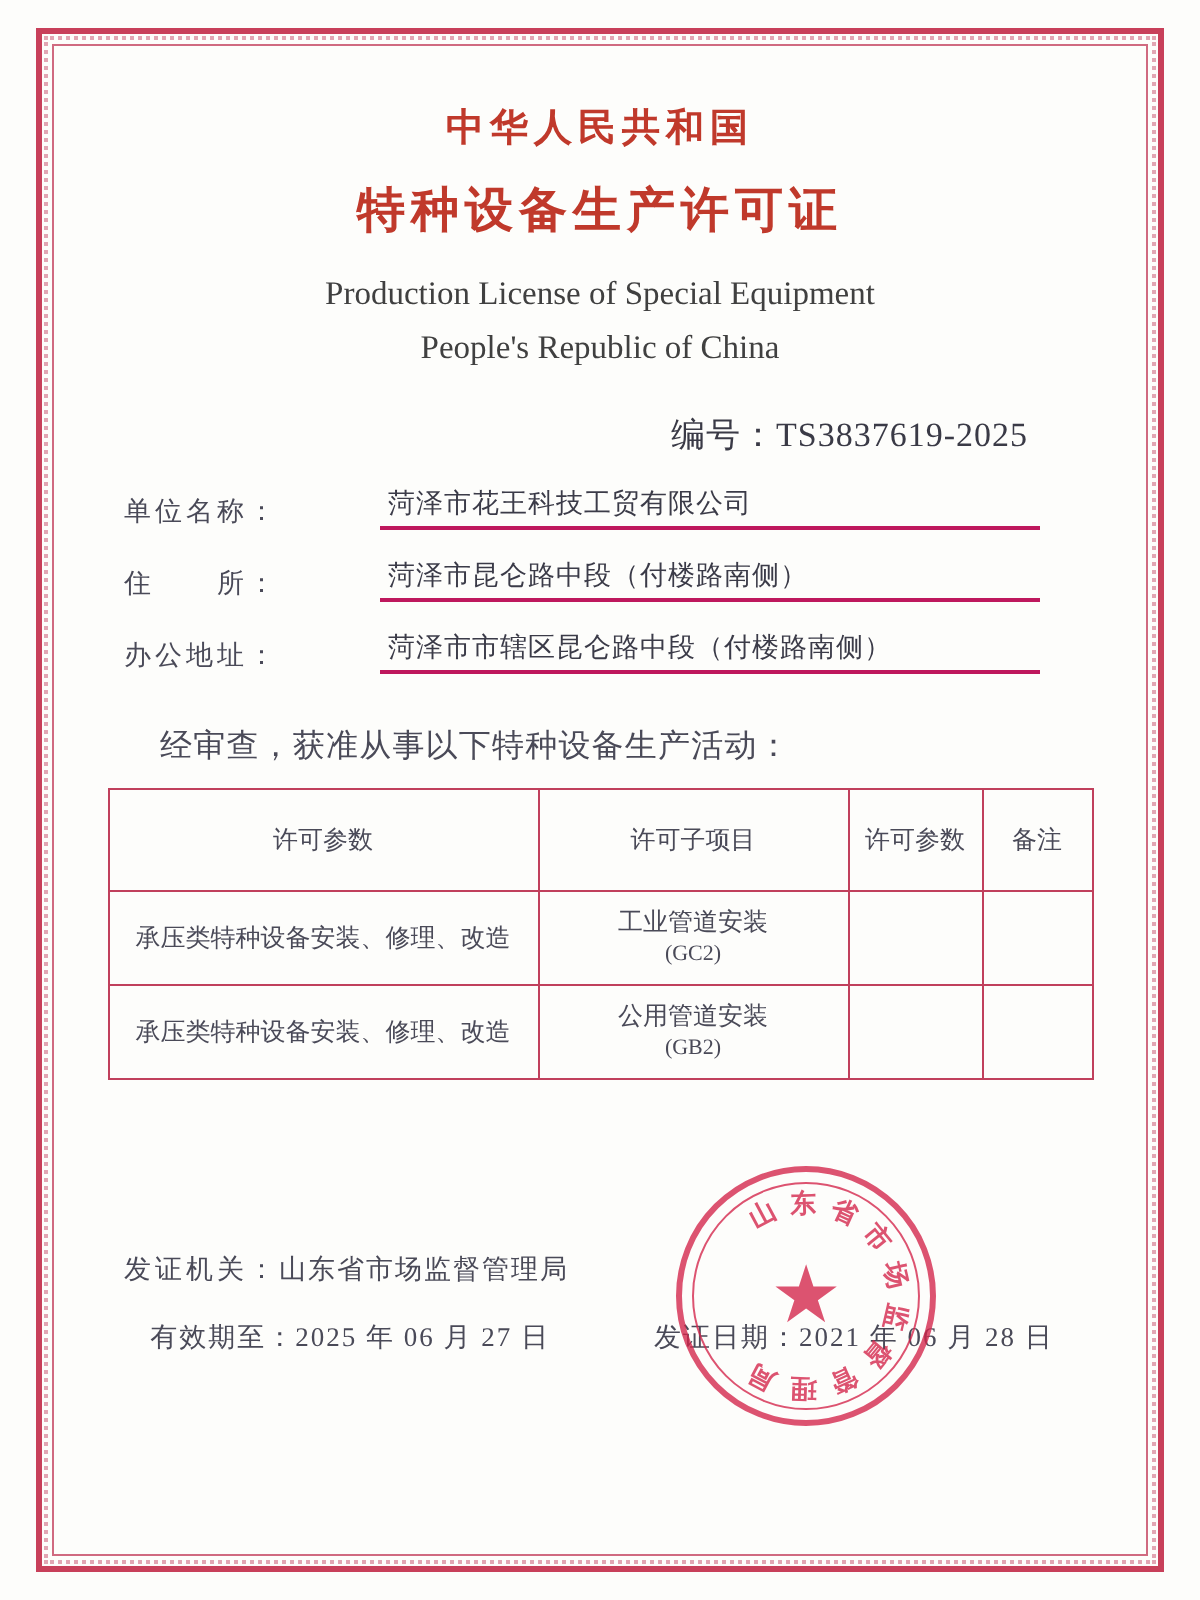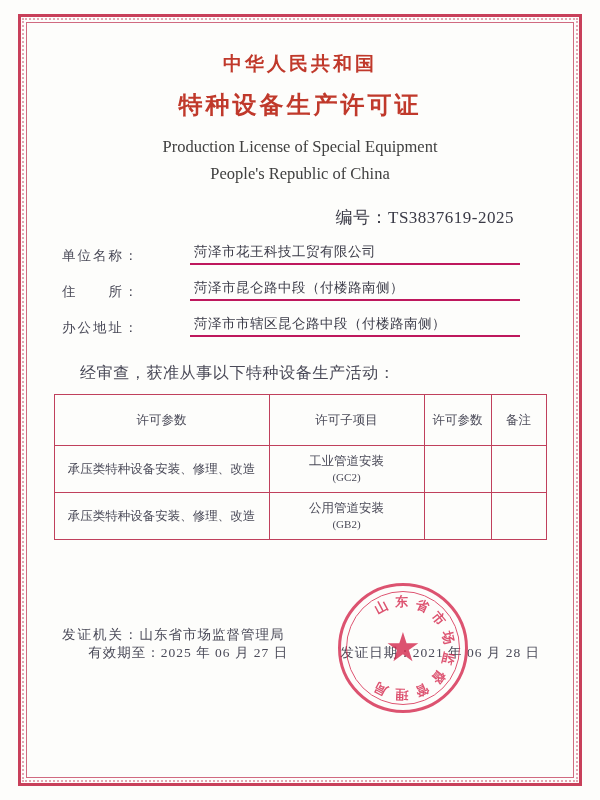--- a/index.html
+++ b/index.html
@@ -165,26 +165,27 @@
     margin-top: 86px;
     padding-left: 22px;
     color: #4a4a58;
     font-size: 13.5px;
     letter-spacing: 1px;
   }
   .issuer-label { letter-spacing: 2px; }
   .issuer-value { letter-spacing: 1px; }
 
   .dates-row {
+    margin-top: 16px;
     padding-left: 22px;
     padding-right: 20px;
     color: #4a4a58;
     font-size: 13.5px;
     display: flex;
-    justify-content: flex-end;
+    justify-content: center;
     letter-spacing: 1px;
   }
   .date-block { white-space: nowrap; }
   .date-block.right { margin-left: 52px; }
   .date-num { letter-spacing: 1px; }
 
   
   .seal {
     position: absolute;
     left: 338px;

